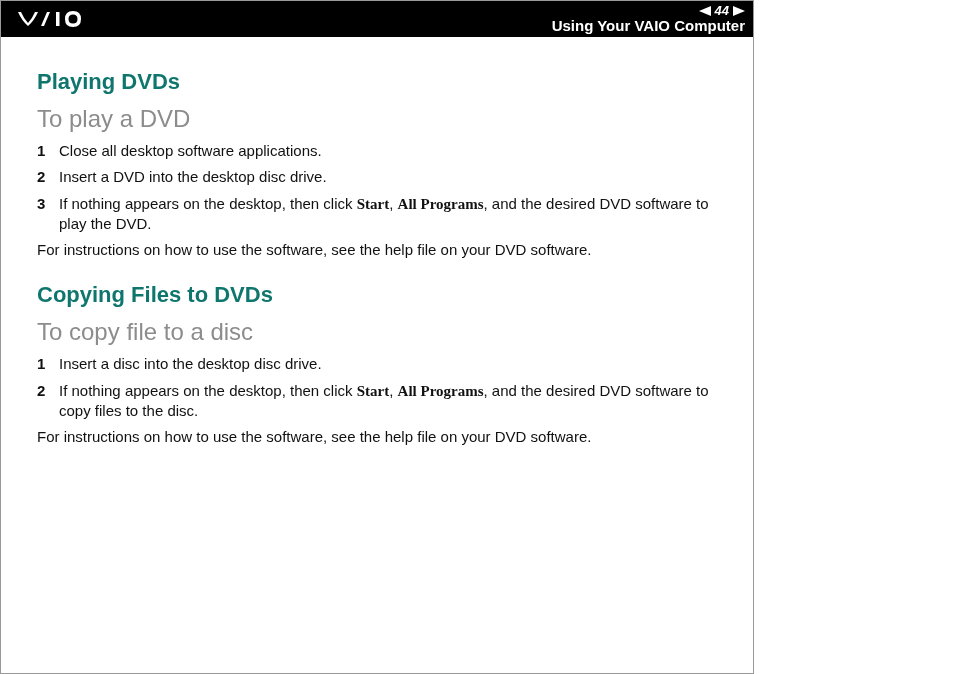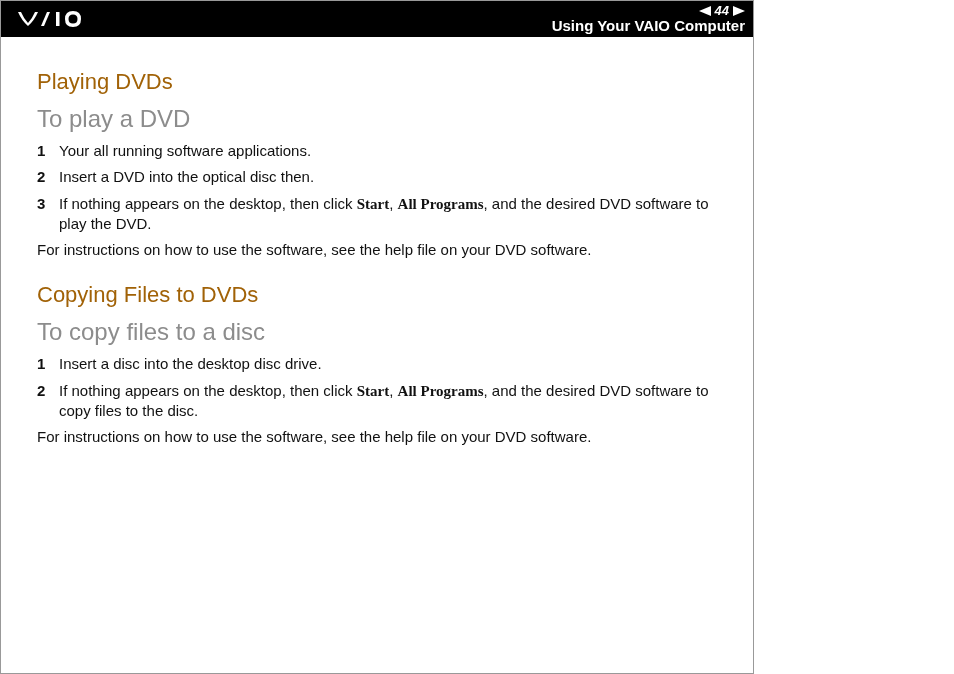--- a/index.html
+++ b/index.html
@@ -17,21 +17,21 @@
   }
   .logo { display: inline-flex; align-items: center; }
   .logo svg { height: 18px; }
   .header-right { display: flex; flex-direction: column; align-items: flex-end; line-height: 1.1; }
   .nav-row { display: flex; align-items: center; gap: 4px; }
   .nav-arrow { display:inline-flex; }
   .nav-arrow svg { display:block; }
   .page-number { font-weight: bold; font-style: italic; font-size: 13px; }
   .section-title { font-size: 15px; font-weight: bold; }
   .content { padding: 32px 36px 0 36px; font-size: 15px; color:#111; }
-  .h1 { color: #a16207; font-size: 22px; font-weight: 400; margin-bottom: 10px; }
+  .h1 { color: #0f766e; font-size: 22px; font-weight: 700; margin-bottom: 10px; }
   .h2 { color: #8c8c8c; font-size: 24px; font-weight: 400; margin-bottom: 8px; }
   .step-list { list-style: none; margin-bottom: 6px; }
   .step-list li { display: flex; align-items: baseline; margin-bottom: 6px; line-height: 1.35; }
   .step-num { font-weight: bold; width: 22px; flex-shrink: 0; }
   .step-text { flex: 1; }
   .para { margin-bottom: 22px; line-height:1.35; }
   .b { font-weight: bold; font-family: Liberation Serif, serif; }
 </style>
 </head>
 <body>
@@ -66,37 +66,37 @@
   </div>
 </div>
 
 <div class="content">
 
   <div class="h1">Playing DVDs</div>
   <div class="h2">To play a DVD</div>
   <ol class="step-list">
     <li>
       <span class="step-num">1</span>
-      <span class="step-text">Your all running software applications.</span>
+      <span class="step-text">Close all desktop software applications.</span>
     </li>
     <li>
       <span class="step-num">2</span>
-      <span class="step-text">Insert a DVD into the optical disc then.</span>
+      <span class="step-text">Insert a DVD into the desktop disc drive.</span>
     </li>
     <li>
       <span class="step-num">3</span>
       <span class="step-text">
         <span>If nothing appears on the desktop, then click </span><span class="b">Start</span><span>, </span><span class="b">All Programs</span><span>, and the desired DVD software to play the DVD.</span>
       </span>
     </li>
   </ol>
   <div class="para">For instructions on how to use the software, see the help file on your DVD software.</div>
 
   <div class="h1">Copying Files to DVDs</div>
-  <div class="h2">To copy files to a disc</div>
+  <div class="h2">To copy file to a disc</div>
   <ol class="step-list">
     <li>
       <span class="step-num">1</span>
       <span class="step-text">Insert a disc into the desktop disc drive.</span>
     </li>
     <li>
       <span class="step-num">2</span>
       <span class="step-text">
         <span>If nothing appears on the desktop, then click </span><span class="b">Start</span><span>, </span><span class="b">All Programs</span><span>, and the desired DVD software to copy files to the disc.</span>
       </span>

